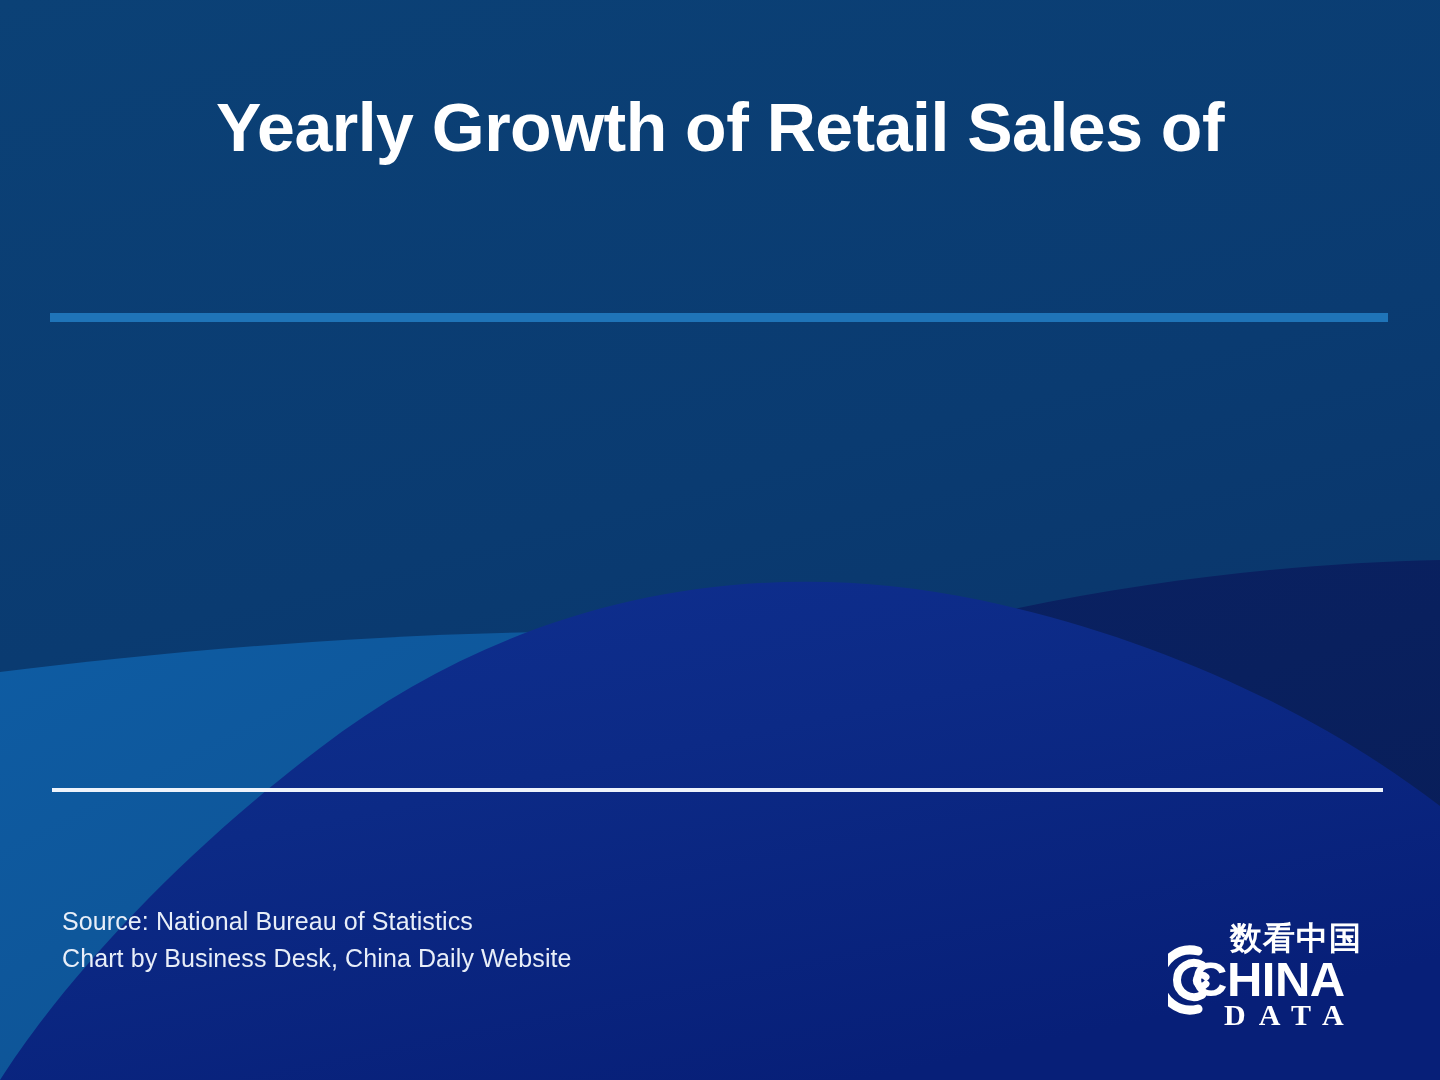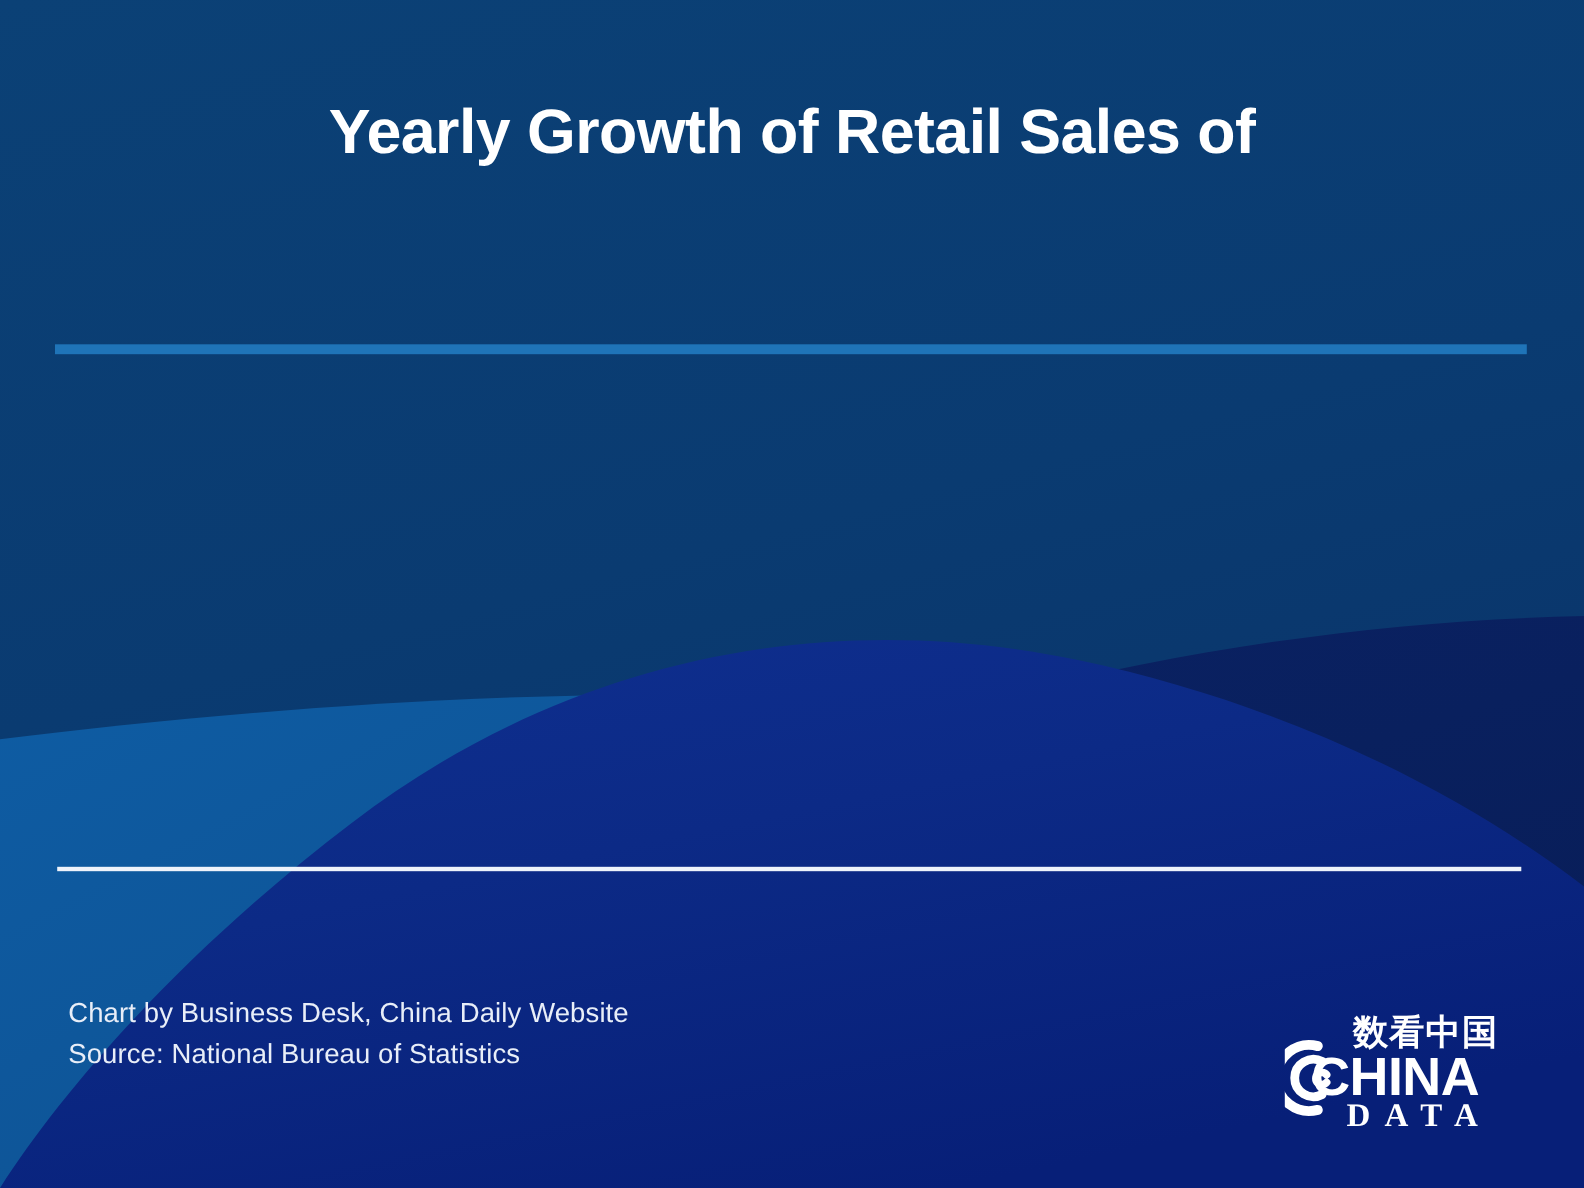--- a/index.html
+++ b/index.html
@@ -31,21 +31,21 @@
   .title-block {
     position: absolute;
     left: 0;
     top: 86px;
     width: 1440px;
     text-align: center;
     z-index: 5;
   }
   .title-text {
     color: #ffffff;
-    font-size: 57px;
+    font-size: 68px;
     line-height: 1.22;
     font-weight: 700;
     letter-spacing: -0.5px;
     margin: 0 auto;
     width: 1180px;
     font-family: "Liberation Sans", sans-serif;
   }
 
   .title-rule {
     position: absolute;
@@ -190,22 +190,22 @@
       <span>Yearly Growth of Retail Sales of</span>
       <br>
     </h1>
   </div>
 
   <div class="title-rule"></div>
 
   <div class="footer-rule"></div>
 
   <div class="credits">
+    <div>Source: National Bureau of Statistics</div>
     <div>Chart by Business Desk, China Daily Website</div>
-    <div>Source: National Bureau of Statistics</div>
   </div>
 
   <div class="logo">
     <svg class="logo-rings" viewBox="0 0 78 82" xmlns="http://www.w3.org/2000/svg">
       <path d="M 30 12 A 30 30 0 1 0 30 70" fill="none" stroke="#ffffff" stroke-width="9" stroke-linecap="round"></path>
       <path d="M 34 26 A 17 17 0 1 0 34 56" fill="none" stroke="#ffffff" stroke-width="8" stroke-linecap="round"></path>
       <path d="M 38 38 A 5.5 5.5 0 1 0 38 45" fill="none" stroke="#ffffff" stroke-width="7" stroke-linecap="round"></path>
     </svg>
     <div class="logo-cn">数看中国</div>
     <div class="logo-china">CHINA</div>

